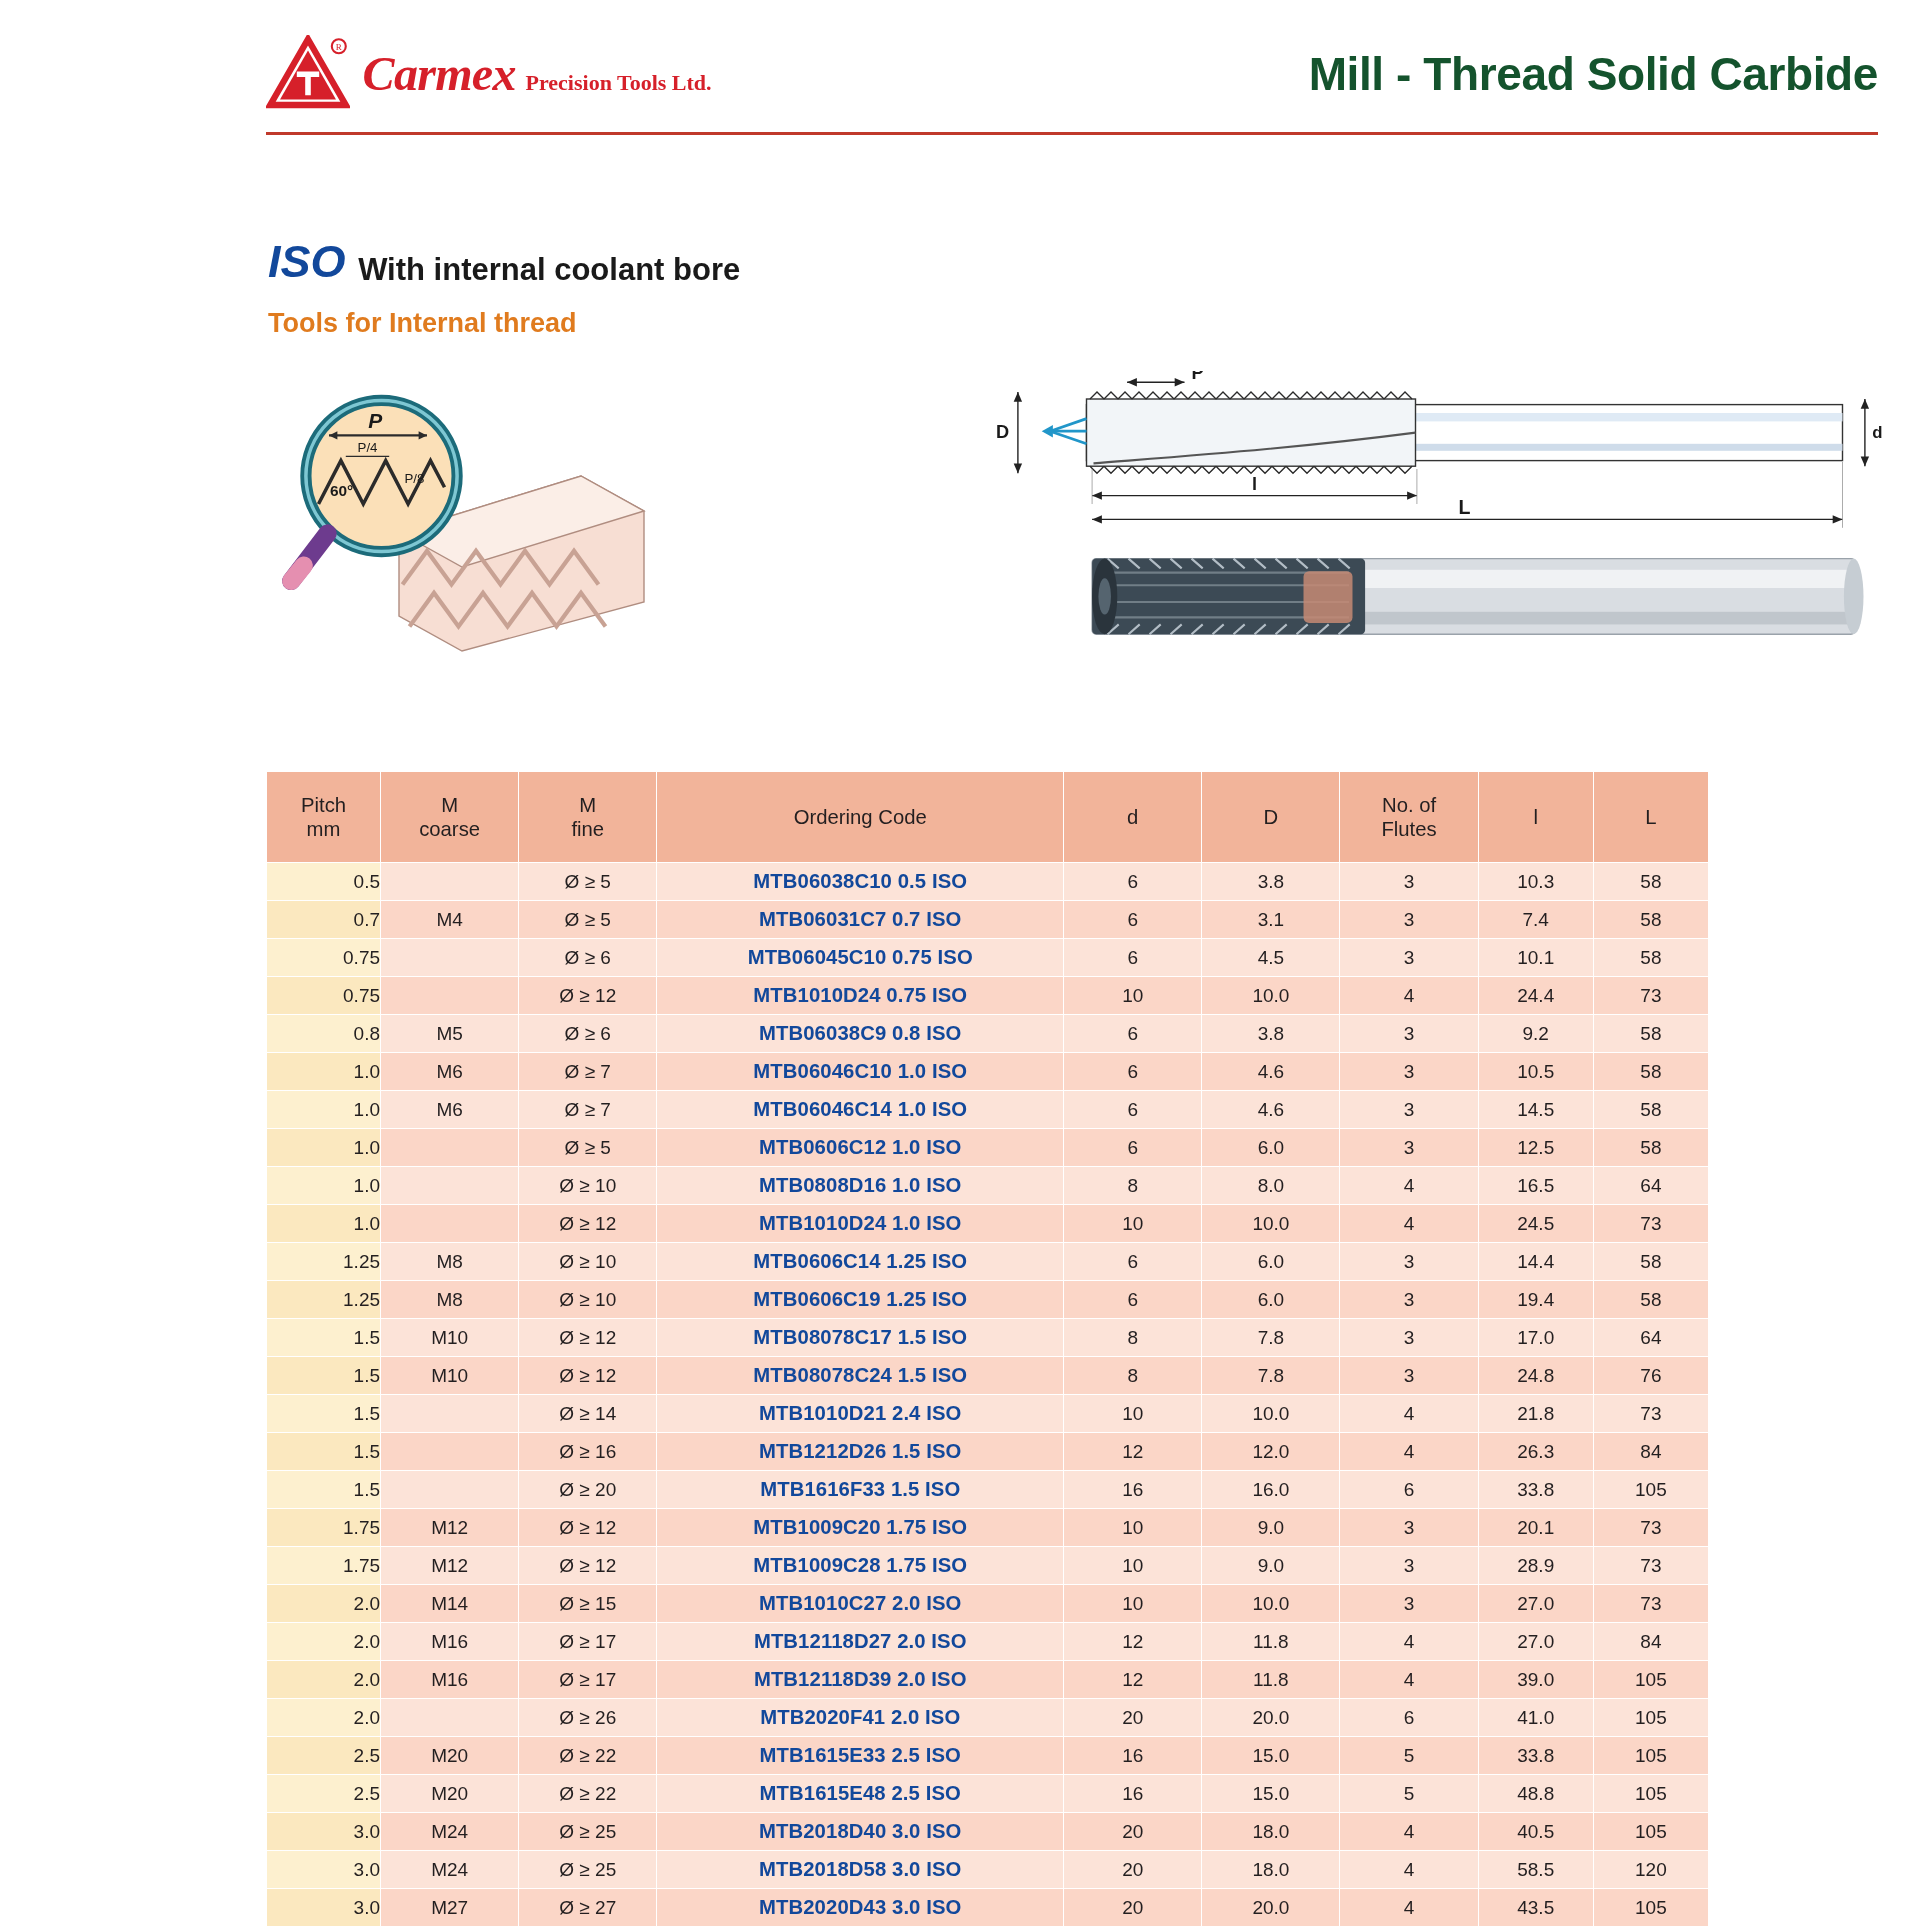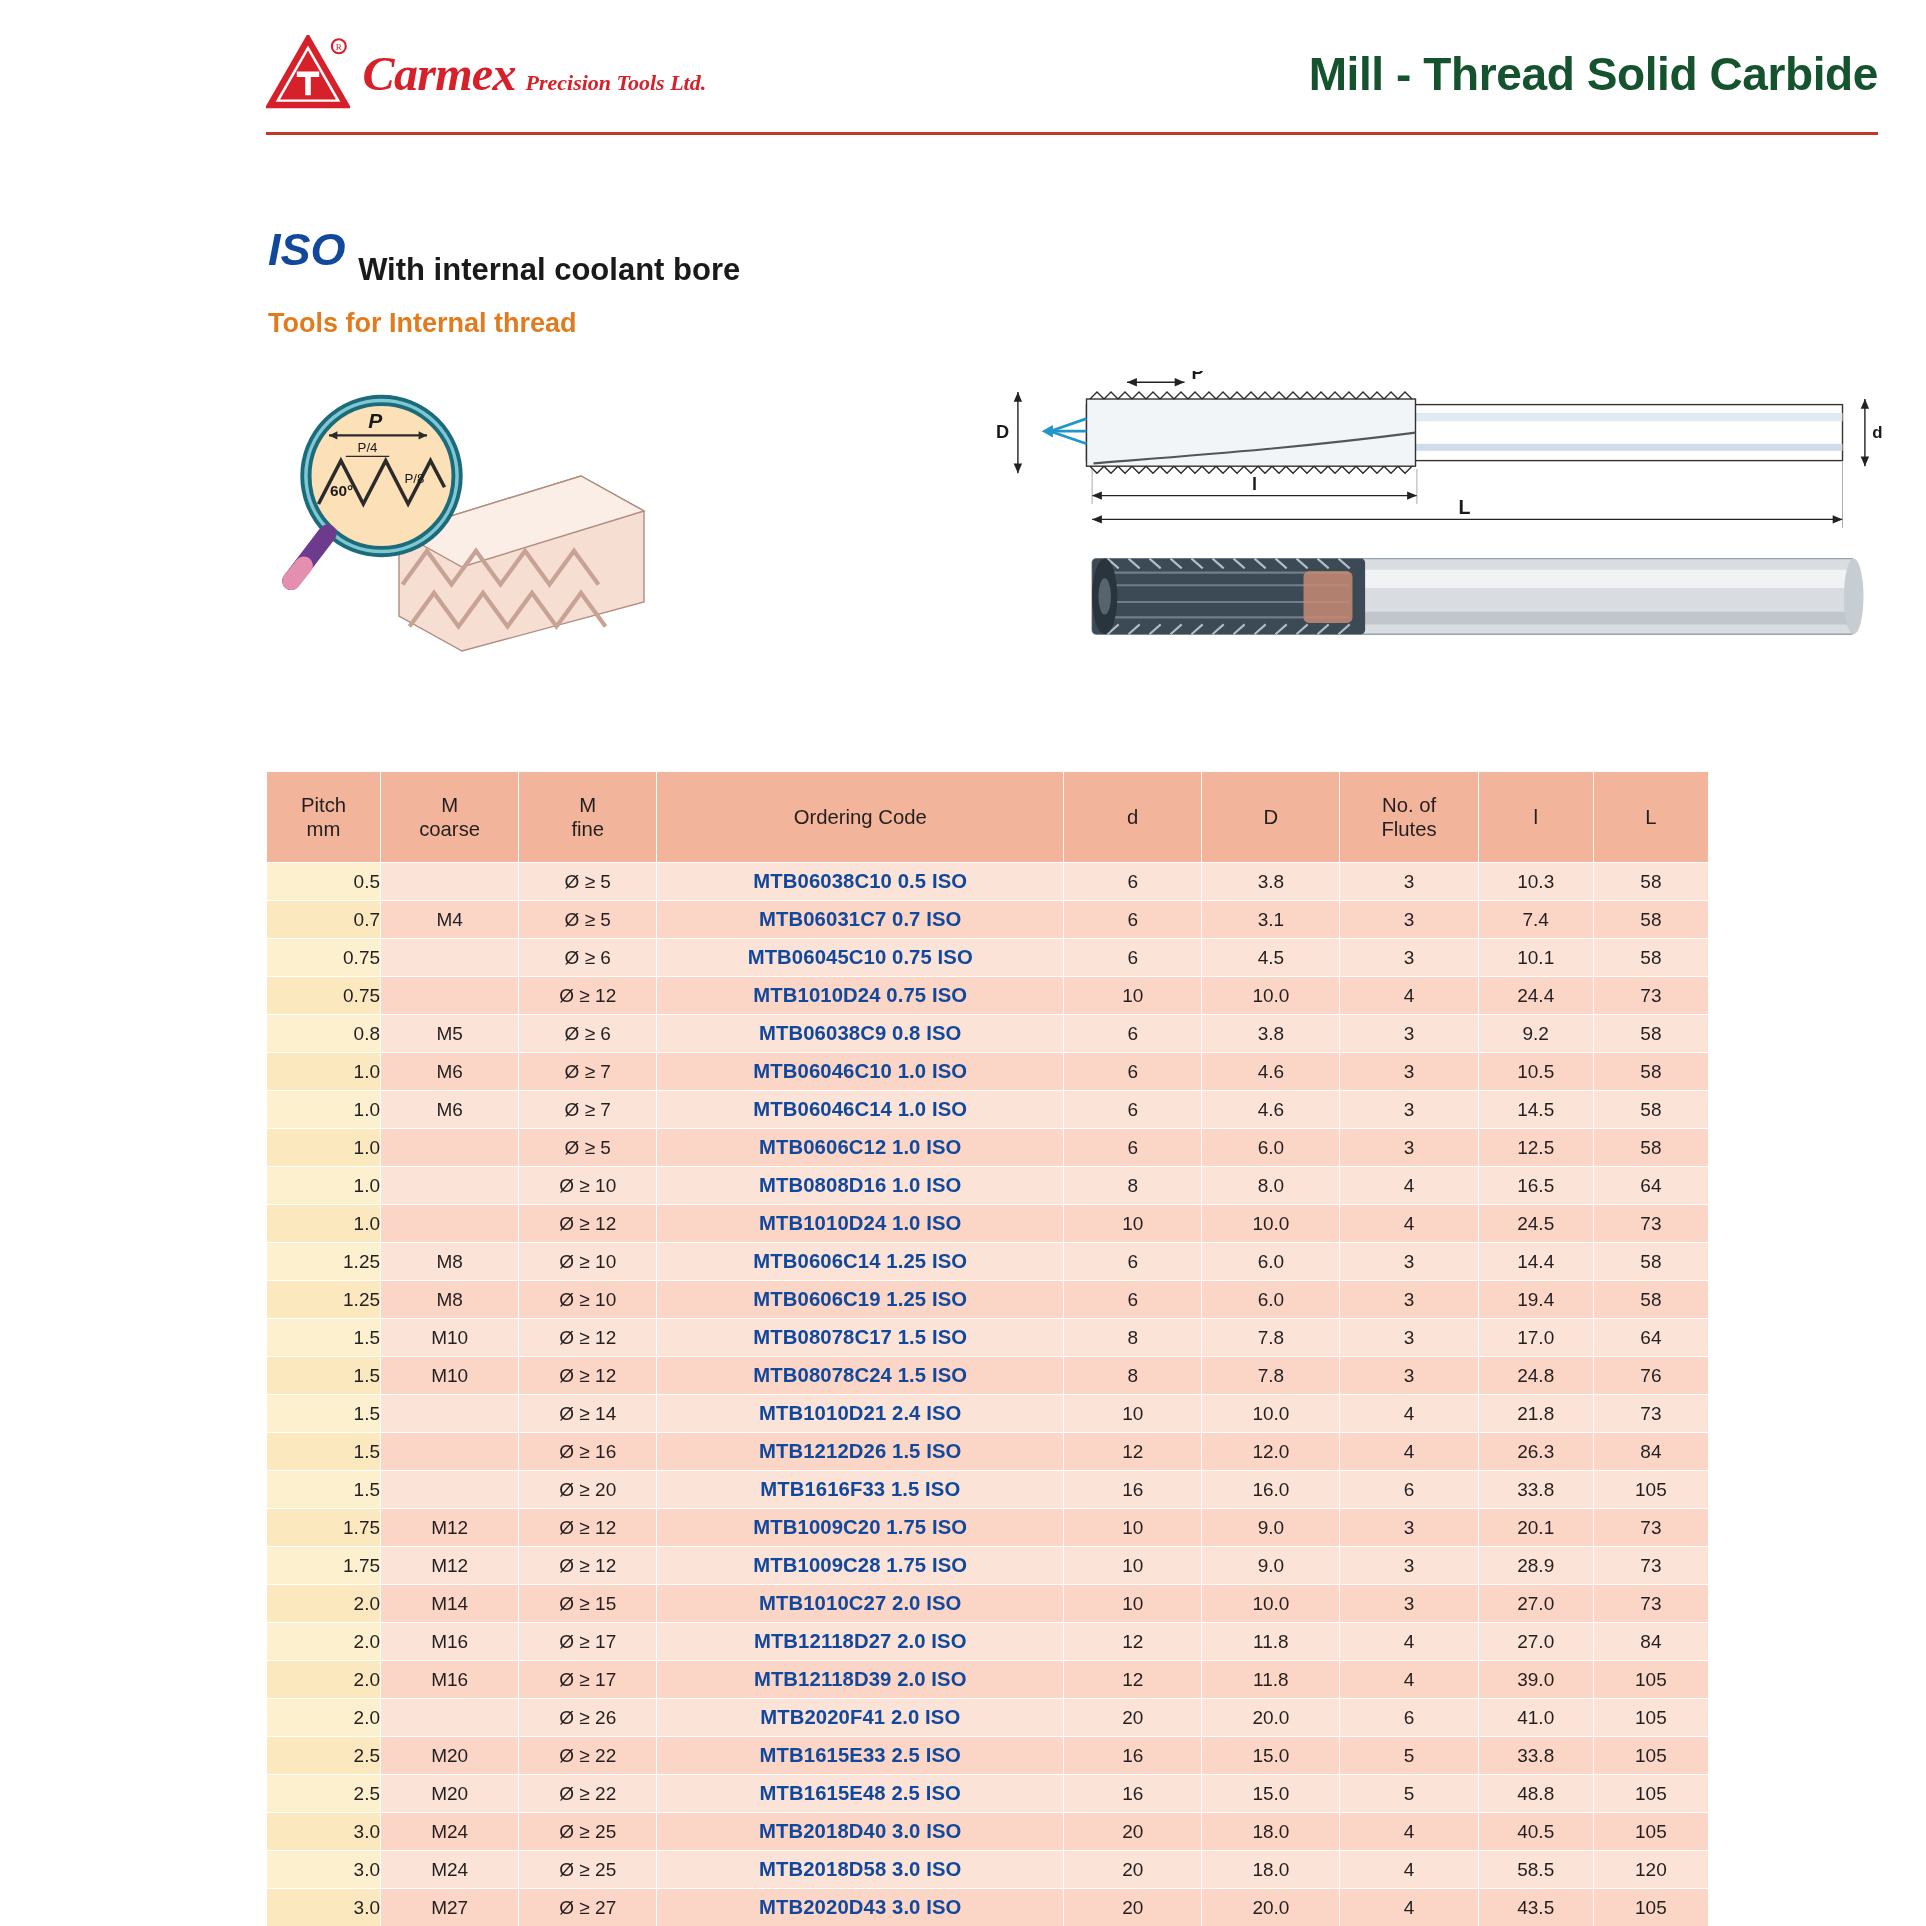--- a/index.html
+++ b/index.html
@@ -53,21 +53,20 @@
     font-family: "Liberation Serif", serif;
     font-weight: bold;
     font-style: italic;
     font-size: 48px;
     color: #d6202a;
     letter-spacing: -0.7px;
   }
   .brand-sub {
     font-family: "Liberation Serif", serif;
     font-weight: bold;
-    font-style: italic;
     font-size: 22px;
     color: #d6202a;
   }
   .header-title {
     font-size: 46px;
     font-weight: bold;
     color: #14532d;
     letter-spacing: -0.4px;
     white-space: nowrap;
   }
@@ -79,21 +78,21 @@
     height: 2.8px;
     background: #c0392b;
   }
 
   
   .sec-title {
     position: absolute;
     left: 268px;
     top: 224px;
     display: flex;
-    align-items: flex-start;
+    align-items: flex-end;
     gap: 12.6px;
   }
   .sec-iso {
     font-size: 45px;
     font-weight: bold;
     font-style: italic;
     color: #12489b;
   }
   .sec-desc {
     font-size: 31px;

